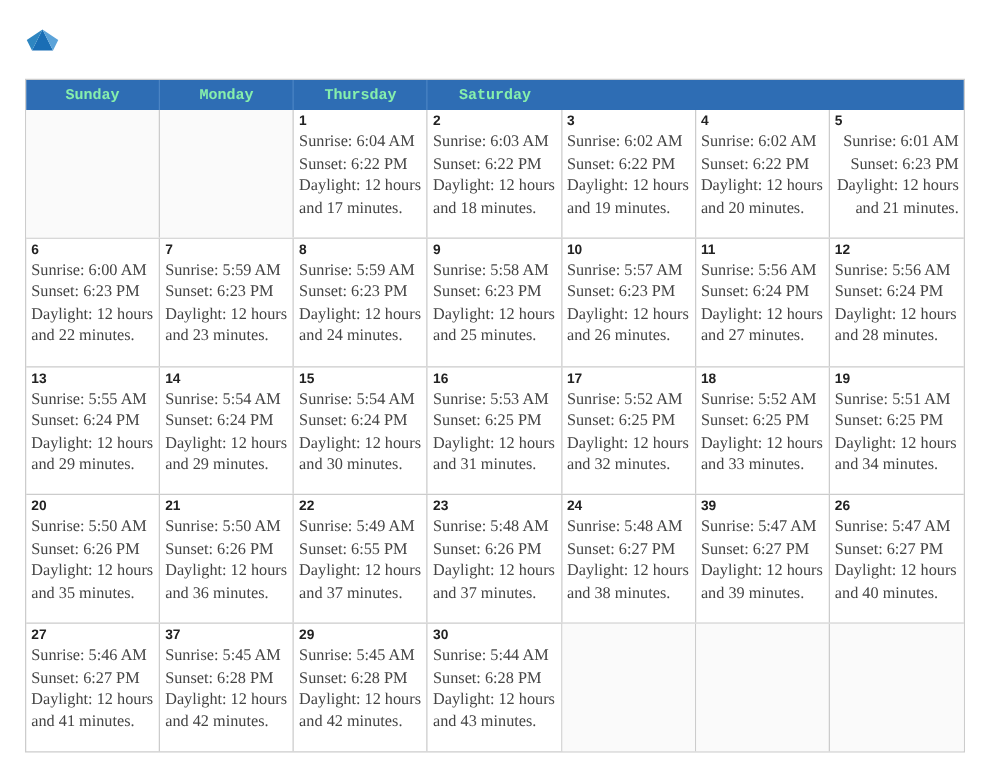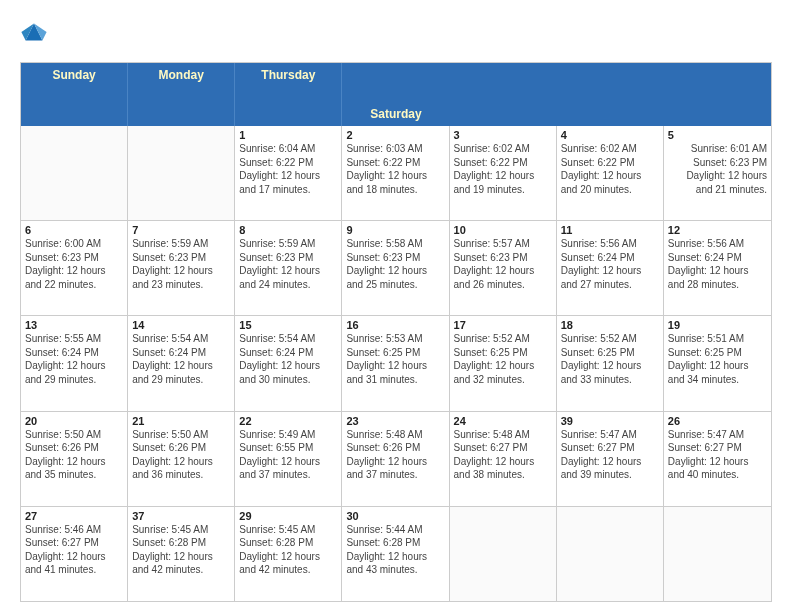--- a/index.html
+++ b/index.html
@@ -57,28 +57,29 @@
       display: flex;
       flex-direction: column;
       border: 1px solid #ccc;
     }
     .cal-header-row {
       display: grid;
       grid-template-columns: repeat(7, 1fr);
       background: #2e6db4;
     }
     .cal-header-cell {
-      color: #fef9c3;
+      color: #86efac;
       font-size: 12px;
       font-weight: bold;
       text-align: center;
       padding: 5px 2px;
       border-right: 1px solid #4a84c4;
-    }
-    .cal-header-cell:last-child { border-right: none; margin-top: 39px; }
+      font-family: Liberation Mono, monospace;
+    }
+    .cal-header-cell:last-child { border-right: none; }
     .cal-body {
       flex: 1;
       display: flex;
       flex-direction: column;
     }
     .cal-row {
       display: grid;
       grid-template-columns: repeat(7, 1fr);
       flex: 1;
       border-bottom: 1px solid #ccc;
@@ -96,23 +97,24 @@
     .cal-cell:last-child { border-right: none; }
     .cal-cell.empty { background: #fafafa; }
     .day-num {
       font-size: 11px;
       font-weight: bold;
       color: #222;
       display: block;
       margin-bottom: 1px;
     }
     .cell-text {
-      font-size: 10px;
+      font-size: 13px;
       color: #444;
       line-height: 1.35;
+      font-family: Liberation Serif, serif;
     }
   </style>
 </head>
 <body>
 
 <div class="page">
   <div class="header">
     <div class="logo">
       <div>
         <svg class="logo-icon" viewBox="0 0 40 36" xmlns="http://www.w3.org/2000/svg">

